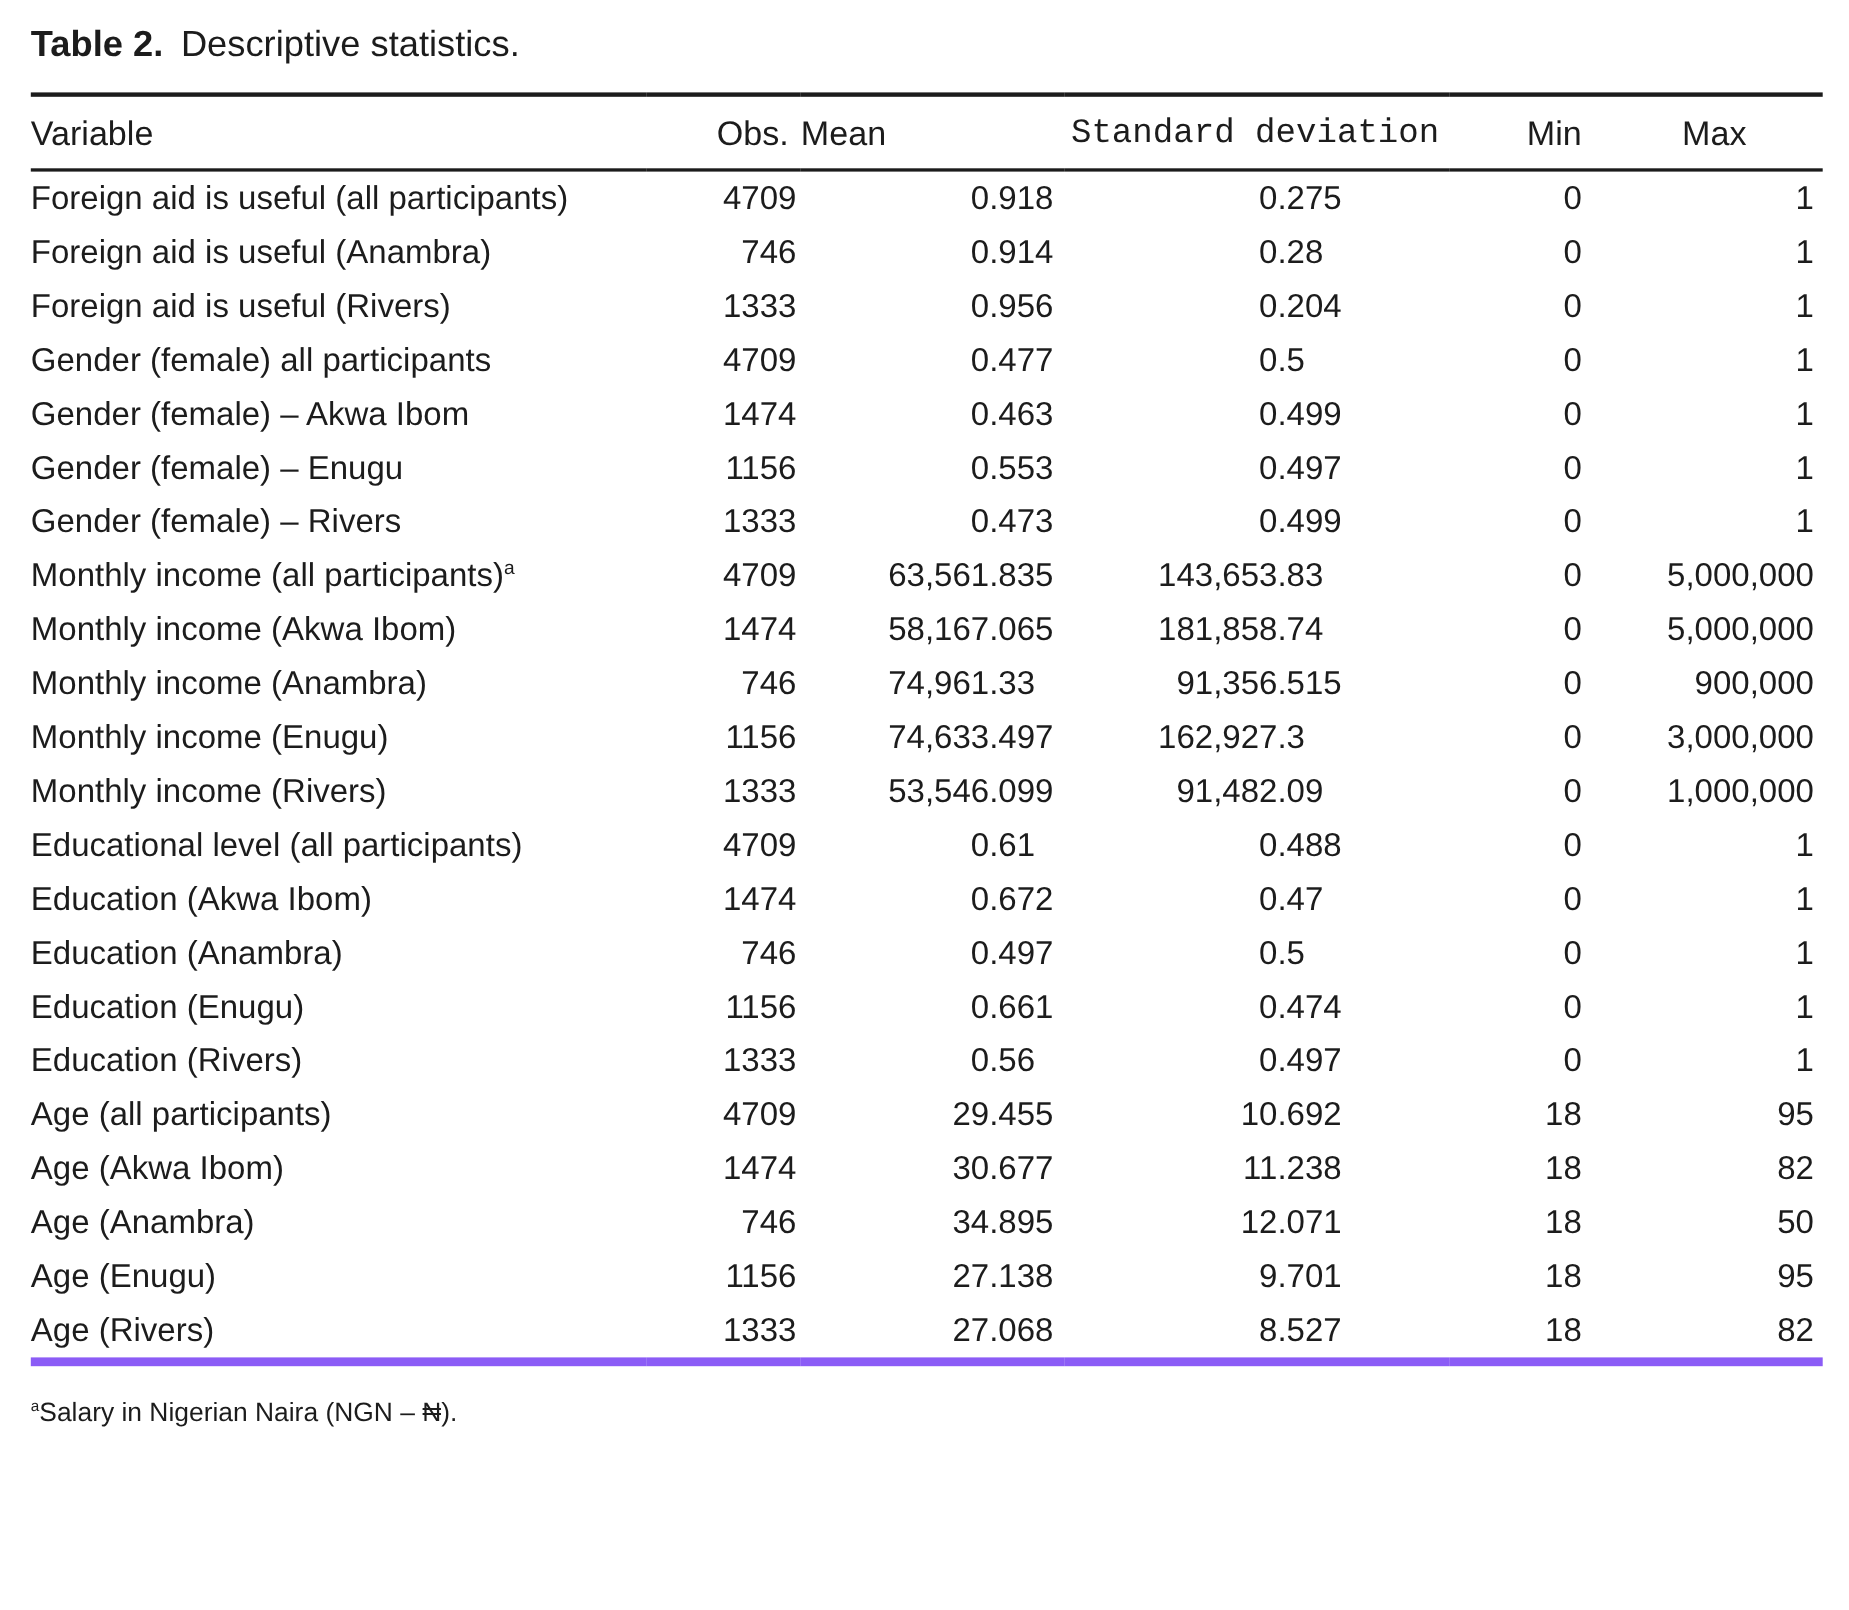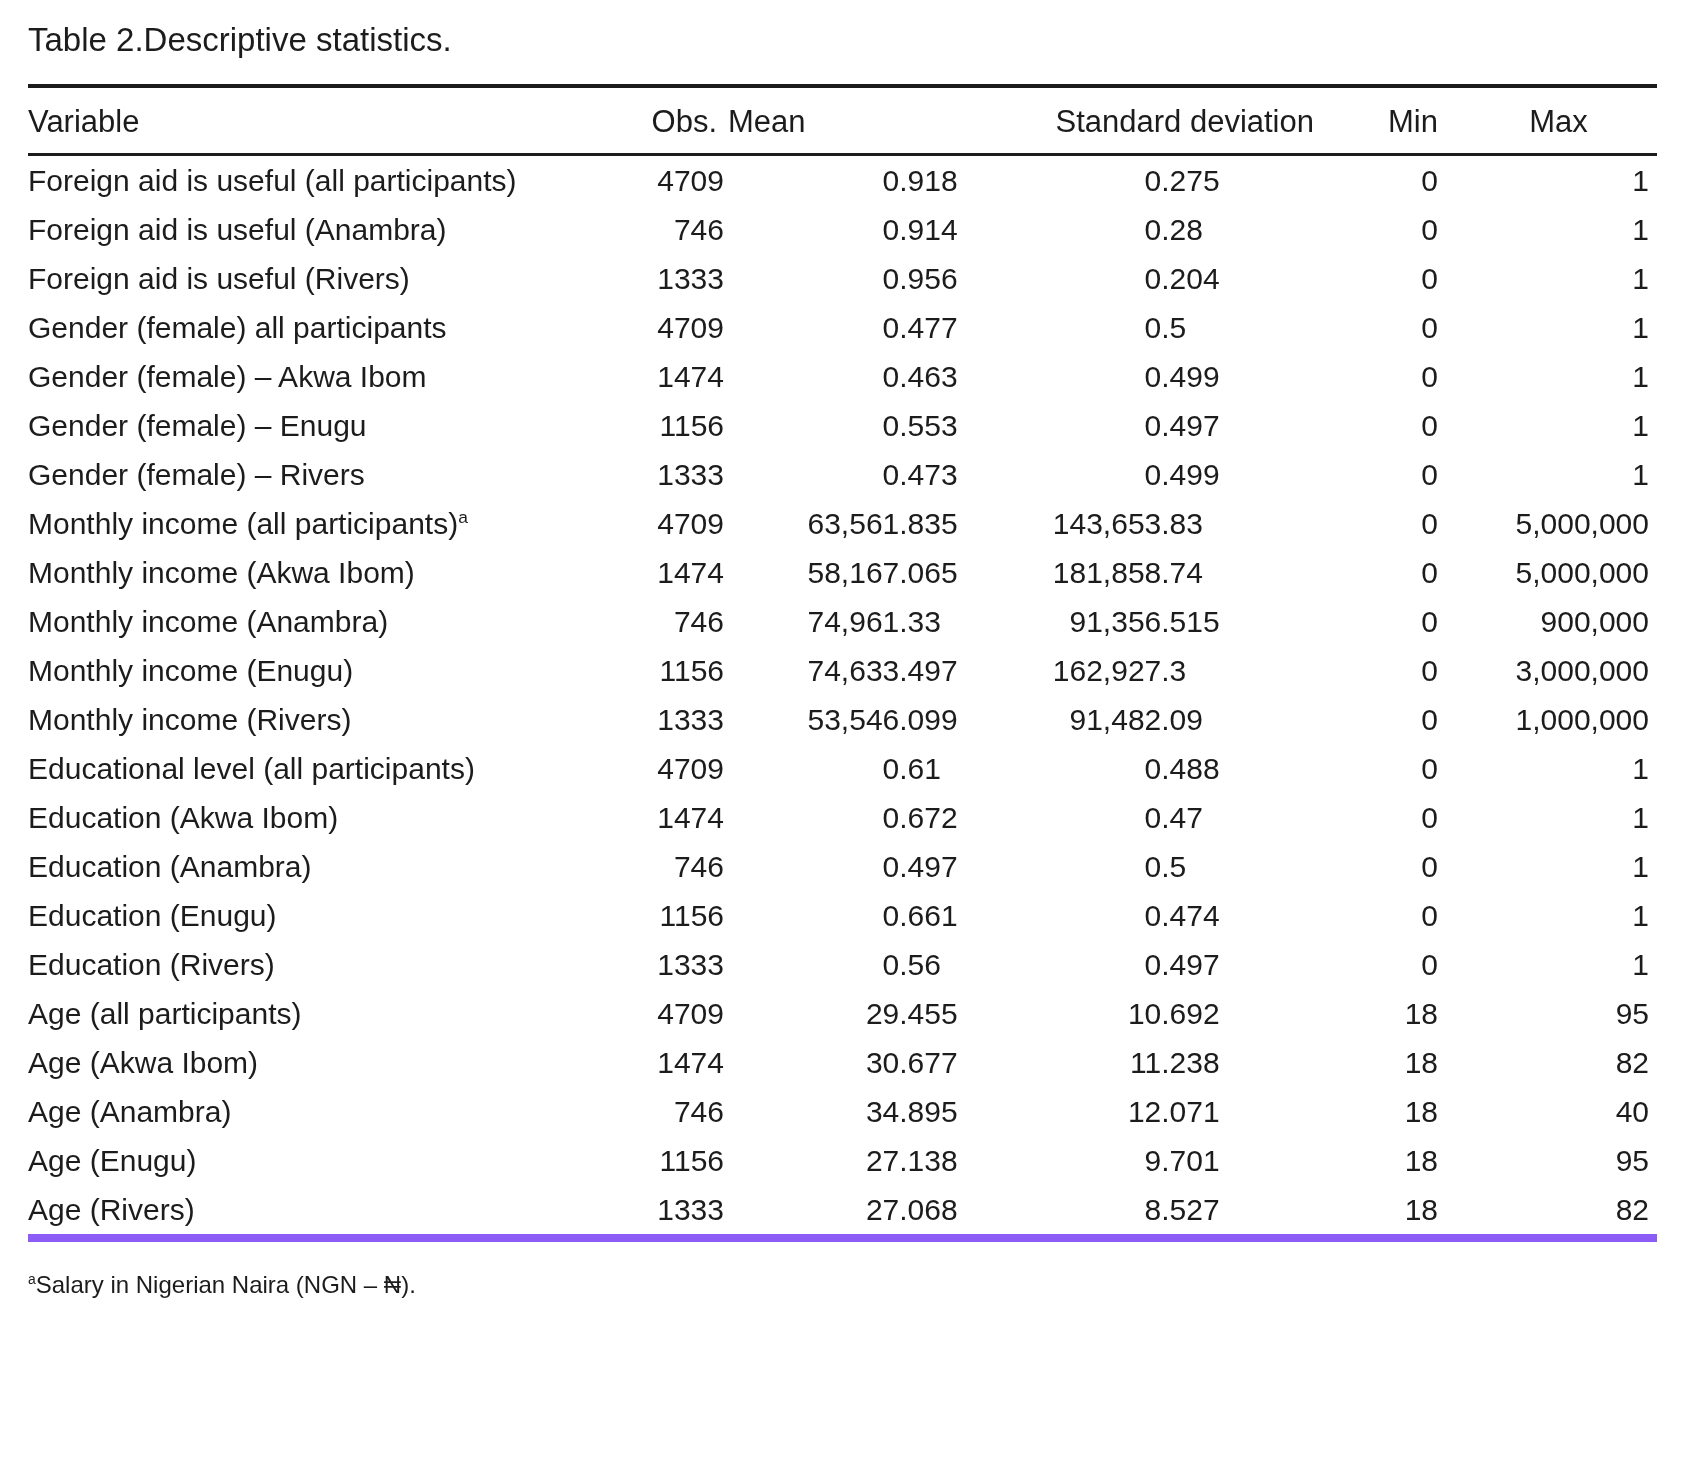--- a/index.html
+++ b/index.html
@@ -16,42 +16,43 @@
   }
   .page {
     padding: 14px 24px 0 28px;
   }
   .title {
     font-size: 33px;
     line-height: 40px;
     margin: 6px 0 0 0;
   }
   .title .t-label {
-    font-weight: normal;
+    font-weight: bold;
+    margin-right: 16px;
   }
   table.stats {
     border-collapse: collapse;
     table-layout: fixed;
     width: 1629px;
     margin-top: 24px;
     border-top: 4px solid #1c1c1c;
     border-bottom: 8px solid #8b5cf6;
     font-size: 30px;
   }
   thead th {
     font-weight: normal;
     font-size: 31px;
     text-align: left;
     border-bottom: 3px solid #1c1c1c;
     padding: 17px 0 14px 0;
     line-height: 34px;
   }
   th.c-obs  { text-align: right;  padding-right: 11px; }
   th.c-mean { text-align: left; }
-  th.c-sd   { text-align: right;  padding-right: 4px; }
+  th.c-sd   { text-align: center;  padding-right: 4px; font-family: Liberation Mono, monospace; }
   th.c-min  { text-align: right;  padding-right: 22px; }
   th.c-max  { text-align: center; }
   tbody td {
     padding: 8px 0;
     line-height: 33px;
     white-space: nowrap;
   }
   td.c-var  { text-align: left; }
   td.c-obs  { text-align: right; padding-right: 4px; }
   td.c-mean { text-align: right; padding-right: 2px; }
@@ -254,21 +255,21 @@
           <td class="c-sd"><span>11</span><span class="dp">.238</span></td>
           <td class="c-min">18</td>
           <td class="c-max">82</td>
         </tr>
         <tr>
           <td class="c-var">Age (Anambra)</td>
           <td class="c-obs">746</td>
           <td class="c-mean"><span>34</span><span class="dp">.895</span></td>
           <td class="c-sd"><span>12</span><span class="dp">.071</span></td>
           <td class="c-min">18</td>
-          <td class="c-max">40</td>
+          <td class="c-max">50</td>
         </tr>
         <tr>
           <td class="c-var">Age (Enugu)</td>
           <td class="c-obs">1156</td>
           <td class="c-mean"><span>27</span><span class="dp">.138</span></td>
           <td class="c-sd"><span>9</span><span class="dp">.701</span></td>
           <td class="c-min">18</td>
           <td class="c-max">95</td>
         </tr>
         <tr>

